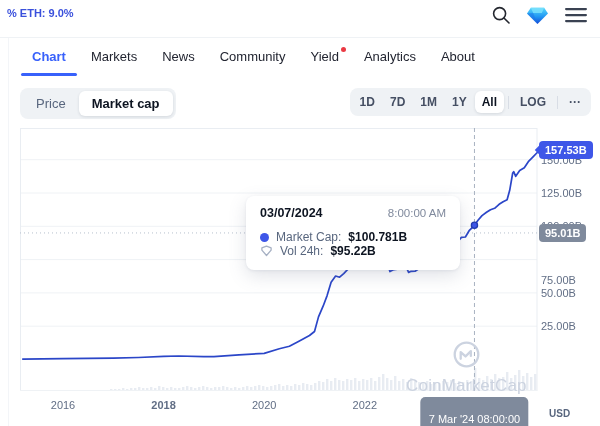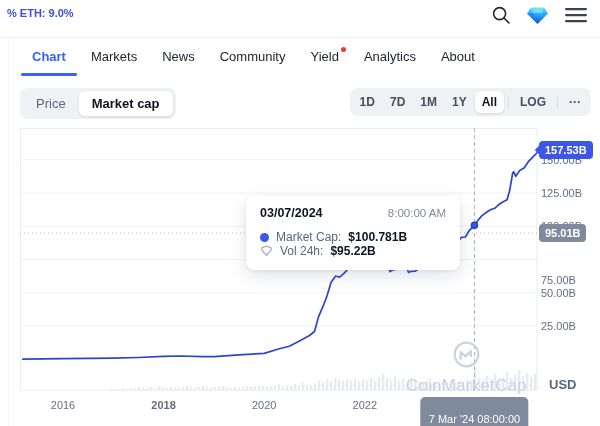--- a/index.html
+++ b/index.html
@@ -26,21 +26,21 @@
   .metric-btn{font-size:13px;color:#58667e;padding:5px 13px;border-radius:6px;cursor:pointer;white-space:nowrap;}
   .metric-btn.selected{background:#fff;color:#0d1421;font-weight:700;box-shadow:0 1px 3px rgba(20,30,60,.12);}
   .range-toggle{position:absolute;right:9px;top:88px;background:#eff2f5;border-radius:8px;padding:3px;display:flex;align-items:center;gap:1px;}
   .range-btn{font-size:12px;font-weight:600;color:#454f63;padding:4px 7px;border-radius:6px;cursor:pointer;}
   .range-btn.selected{background:#fff;color:#0d1421;box-shadow:0 1px 3px rgba(20,30,60,.12);}
   .range-sep{width:1px;height:13px;background:#d8dde5;margin:0 3px;}
   
   #plot{position:absolute;left:20px;top:128px;}
   .ylabel{position:absolute;left:541px;font-size:11px;color:#616e85;white-space:nowrap;}
   .xlabel{position:absolute;top:399px;font-size:11px;color:#616e85;transform:translateX(-50%);}
-  .usd{position:absolute;left:549px;top:377px;font-size:13px;font-weight:700;color:#58667e;text-align:right;}
+  .usd{position:absolute;left:549px;top:408px;font-size:10px;font-weight:700;color:#58667e;text-align:right;}
   .vbadge{position:absolute;left:539px;font-size:11px;font-weight:700;color:#fff;padding:3px 6px;border-radius:4px;white-space:nowrap;z-index:4;}
   .vbadge.current{background:#3e56e8;}
   .vbadge.current::before{content:"";position:absolute;left:-3px;top:6px;width:6px;height:6px;background:#3e56e8;transform:rotate(45deg);}
   .vbadge.cross{background:#7f8a9c;}
   .datebadge{position:absolute;top:397px;transform:translateX(-50%);background:#7f8a9c;color:#fff;font-size:11px;padding:16px 8px;border-radius:5px;white-space:nowrap;z-index:4;}
   
   .tooltip{position:absolute;left:246px;top:196px;width:186px;background:#fff;border-radius:8px;
     box-shadow:0 6px 18px rgba(88,102,126,.18),0 1px 3px rgba(88,102,126,.10);
     padding:10px 14px 12px;z-index:6;}
   .tt-row1{display:flex;justify-content:space-between;align-items:baseline;margin-bottom:10px;}

